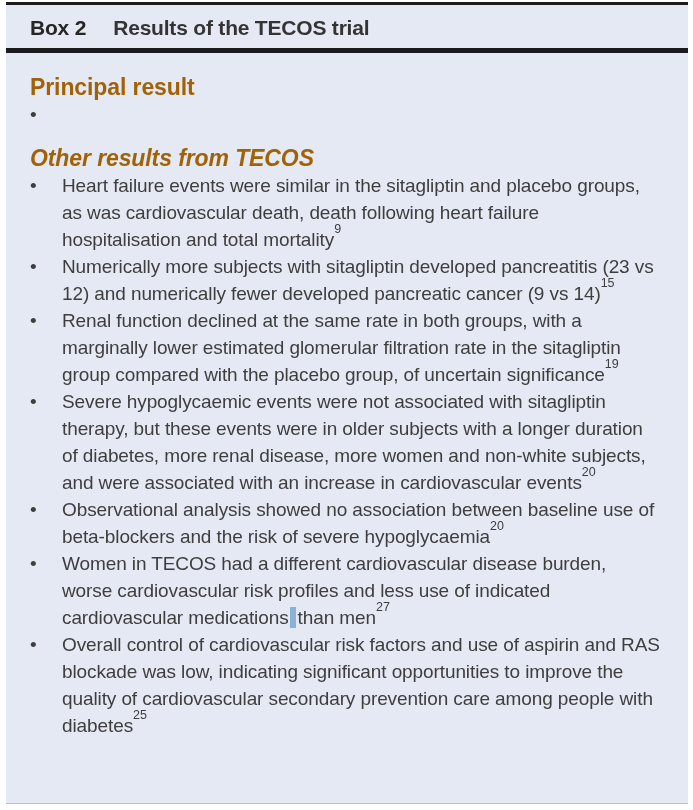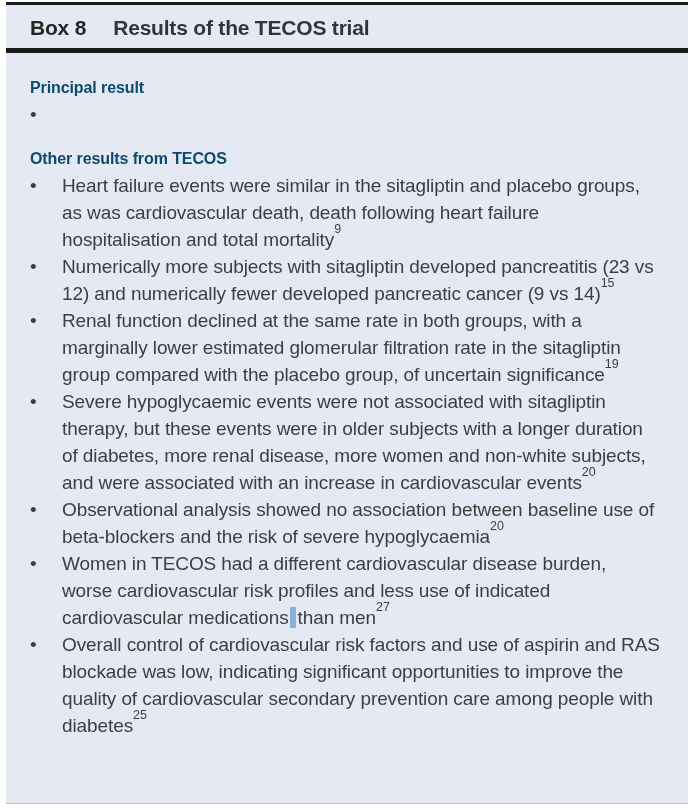--- a/index.html
+++ b/index.html
@@ -45,24 +45,24 @@
     flex: 1 1 auto;
     padding: 21px 28px 20px 24px;
     font-size: 19px;
     line-height: 27px;
     letter-spacing: -0.1px;
     color: #3e3e3e;
     overflow: hidden;
   }
   .section-heading {
     font-weight: bold;
-    font-size: 16px;
-    color: #0c4a6e;
+    font-size: 23px;
+    color: #a16207;
   }
-  .section-heading.spaced { margin-top: 17px; }
+  .section-heading.spaced { margin-top: 17px; font-style: italic; }
   ul.bullet-list { list-style: none; margin: 0; padding: 0; }
   ul.bullet-list li { display: flex; align-items: flex-start; }
   .bullet-marker { flex: 0 0 32px; width: 32px; }
   .bullet-text { max-width: 600px; }
   .bullet-text sup {
     font-size: 12.5px;
     line-height: 0;
     position: relative;
     top: -0.45em;
     letter-spacing: 0;
@@ -75,21 +75,21 @@
     vertical-align: -4px;
     margin: 0 2px 0 1px;
   }
 </style>
 </head>
 <body>
 
 <div class="page">
   <div class="box" style="background: rgb(228, 233, 244); border-top-color: rgb(27, 27, 27); border-bottom-color: rgb(183, 192, 206);">
     <div class="box-header" style="border-bottom-color: rgb(27, 27, 27);">
-      <span class="box-label">Box 8</span>
+      <span class="box-label">Box 2</span>
       <span class="box-title">Results of the TECOS trial</span>
     </div>
     <div class="box-body" style="color: rgb(62, 62, 62);">
         <div class="section-heading">Principal result</div>
         <ul class="bullet-list">
           <li>
             <span class="bullet-marker">•</span>
           </li>
         </ul>
         <div class="section-heading spaced">Other results from TECOS</div>

